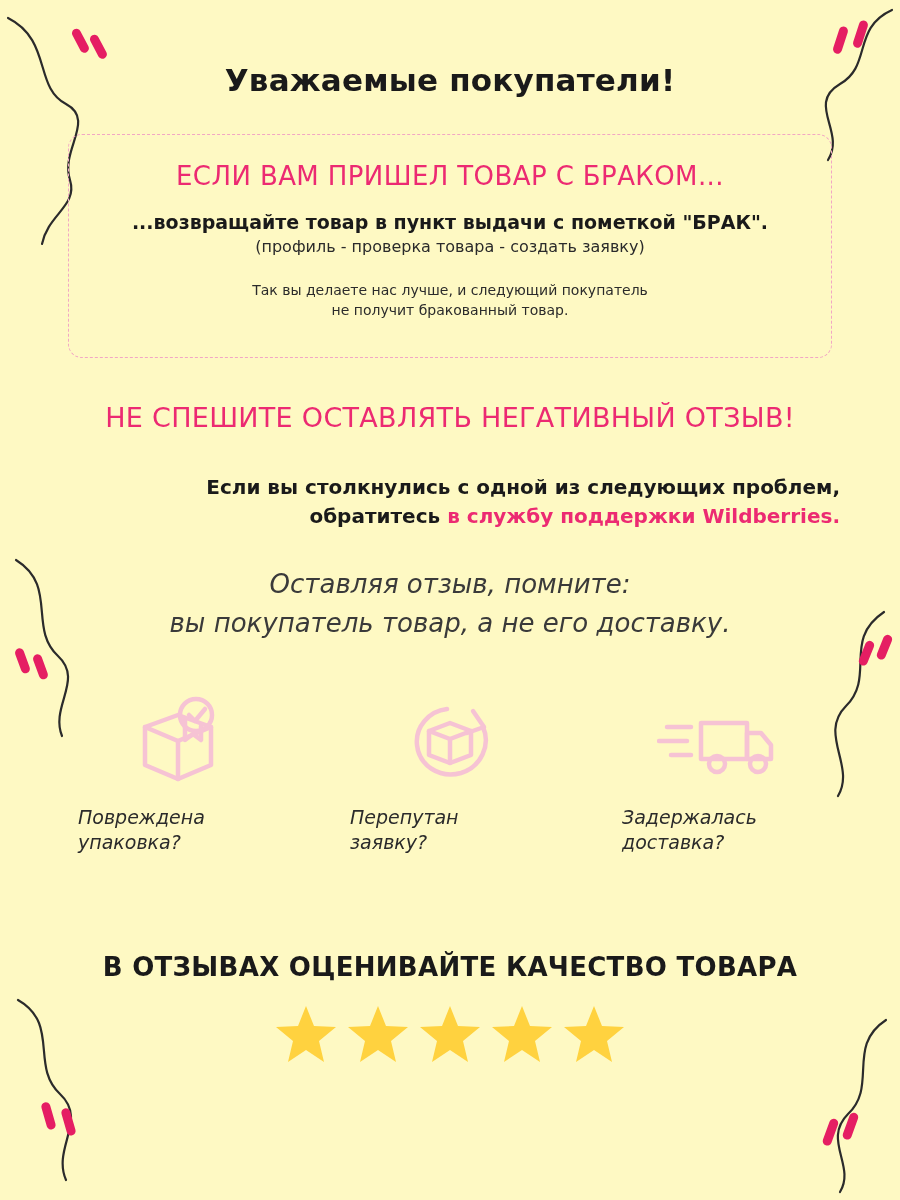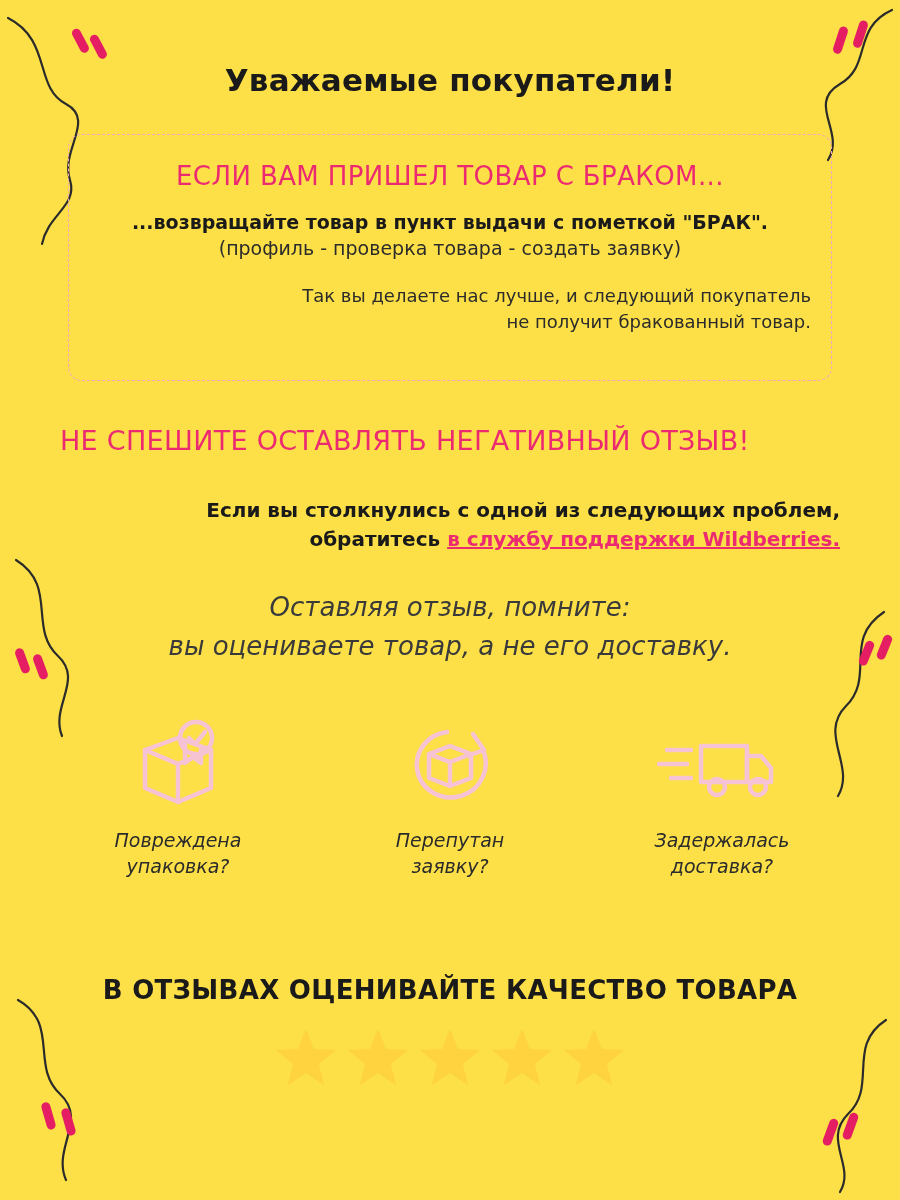--- a/index.html
+++ b/index.html
@@ -8,21 +8,21 @@
     background: #ffffff;
   }
   body {
     font-family: "DejaVu Sans", "Liberation Sans", sans-serif;
   }
   .page {
     position: relative;
     width: 900px;
     height: 1200px;
     overflow: hidden;
-    background: #fde047;
+    background: #fef9c3;
     margin: 0 auto;
   }
   .deco-layer {
     position: absolute;
     inset: 0;
     width: 900px;
     height: 1200px;
     pointer-events: none;
   }
   .content {
@@ -60,53 +60,52 @@
     margin: 0 0 20px 0;
     font-weight: normal;
   }
   .defect-box .line-bold {
     font-size: 19px;
     font-weight: bold;
     color: #1a1a1a;
     margin: 0 0 4px 0;
   }
   .defect-box .line-regular {
-    font-size: 19px;
+    font-size: 16px;
     color: #2b2b2b;
     margin: 0;
   }
   .defect-box .line-spaced {
-    font-size: 18px;
+    font-size: 14px;
     color: #2b2b2b;
     line-height: 1.45;
-    margin: 24px 0 15px 0;
-    text-align: right;
+    margin: 24px 0 6px 0;
   }
 
   
   .pink-heading {
+    text-align: center;
     font-size: 27px;
     color: #ec2a72;
     letter-spacing: 0.3px;
     margin: 44px 0 0 0;
     font-weight: normal;
   }
 
   
   .support-text {
     text-align: right;
     font-size: 20px;
     font-weight: bold;
     color: #1a1a1a;
     line-height: 1.45;
     margin: 40px 0 0 0;
   }
   .support-text .pink {
     color: #ec2a72;
-    text-decoration: underline;
   }
 
   
   .remember {
     text-align: center;
     font-size: 26px;
     color: #3a3a3a;
     line-height: 1.5;
     margin: 34px 0 0 0;
     font-style: italic;
@@ -114,21 +113,20 @@
 
   
   .icon-row {
     display: flex;
     justify-content: center;
     gap: 72px;
     margin: 50px 0 0 0;
   }
   .icon-item {
     width: 200px;
-    text-align: center;
   }
   .icon-art {
     height: 92px;
     display: flex;
     align-items: center;
     justify-content: center;
   }
   .icon-caption {
     margin-top: 20px;
     font-size: 19px;
@@ -222,21 +220,21 @@
 
     <h2 class="pink-heading">НЕ СПЕШИТЕ ОСТАВЛЯТЬ НЕГАТИВНЫЙ ОТЗЫВ!</h2>
 
     <p class="support-text">
       <span>Если вы столкнулись с одной из следующих проблем,</span><br>
       <span>обратитесь </span><span class="pink">в службу поддержки Wildberries.</span>
     </p>
 
     <p class="remember">
       <span>Оставляя отзыв, помните:</span><br>
-      <span>вы оцениваете товар, а не его доставку.</span>
+      <span>вы покупатель товар, а не его доставку.</span>
     </p>
 
     <div class="icon-row">
 
       <div class="icon-item">
         <div class="icon-art">
           <svg width="110" height="92" viewBox="0 0 110 92" fill="none" xmlns="http://www.w3.org/2000/svg">
             <g stroke="#f6c3d4" stroke-width="4.5" stroke-linecap="round" stroke-linejoin="round">
               <path d="M22 34 L55 22 L88 34 L88 72 L55 86 L22 72 Z"></path>
               <path d="M22 34 L55 48 L88 34"></path>

